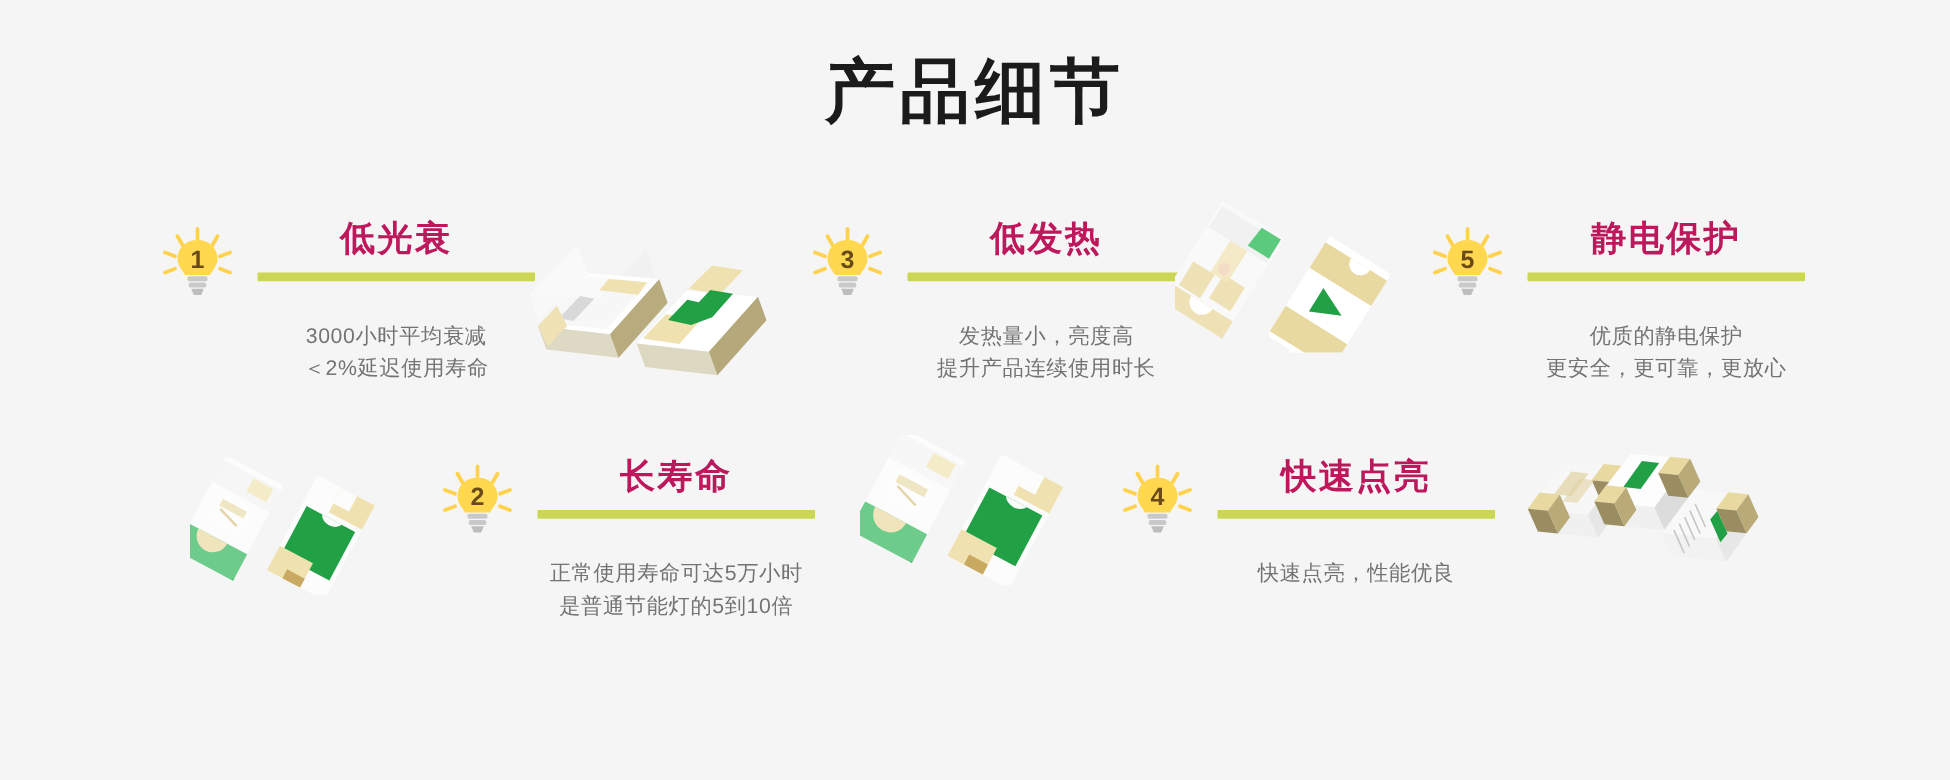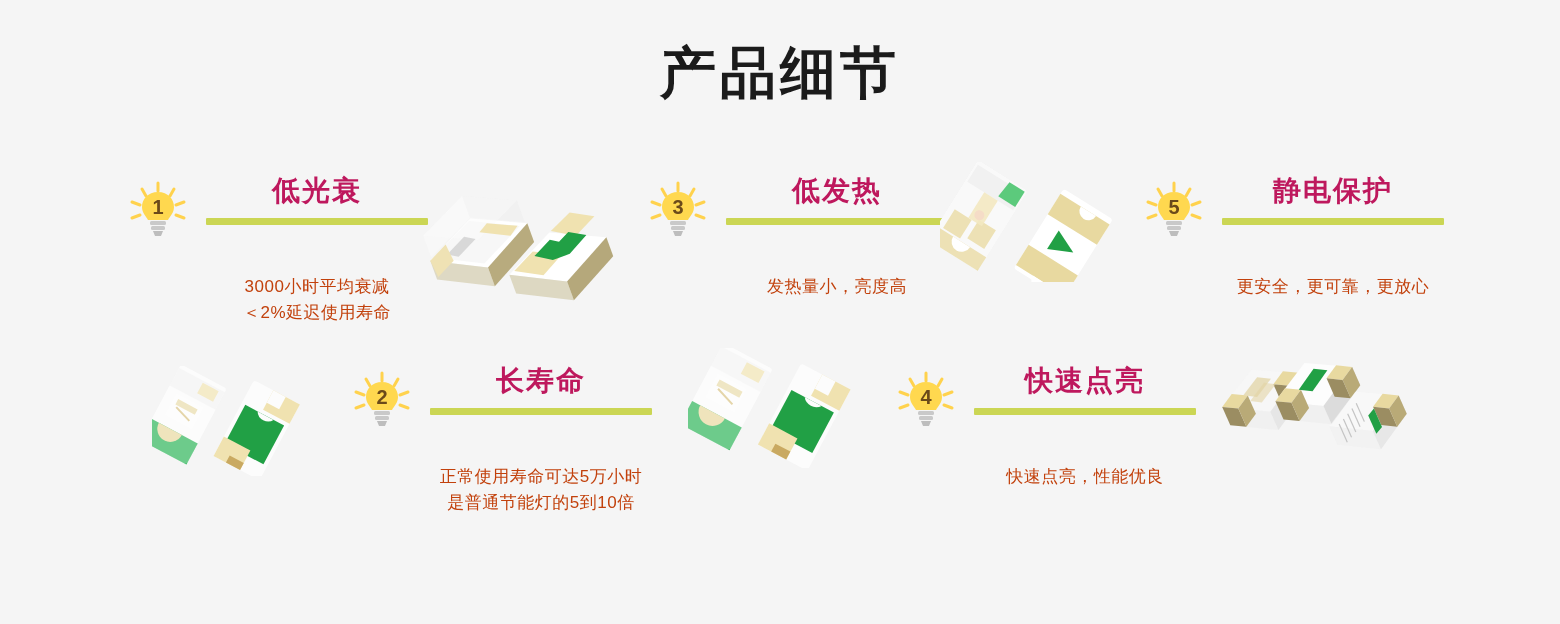--- a/index.html
+++ b/index.html
@@ -30,22 +30,22 @@
     position:absolute;left:78px;top:-2px;
     font-size:28px;line-height:34px;font-weight:bold;
     color:#be185d;letter-spacing:2px;white-space:nowrap;
   }
   .head-text.center{left:78px;width:222px;text-align:center;}
   .rule{
     position:absolute;left:78px;top:42px;
     width:222px;height:7px;background:#cbd654;border-radius:1px;
   }
   .desc{
-    position:absolute;left:44px;top:98px;width:290px;
-    text-align:center;color:#c2410c;
+    position:absolute;left:44px;top:80px;width:290px;
+    text-align:center;color:#737373;
     font-size:17px;line-height:26px;letter-spacing:.5px;
   }
   .desc div{white-space:nowrap;}
 
   
   .product{position:absolute;}
   .product svg{display:block;}
 </style>
 </head>
 <body>
@@ -126,20 +126,21 @@
           <rect x="23" y="46" width="14" height="4" rx="1.5" fill="#c9c9c9"></rect>
           <path d="M25 51 L35 51 L33 56 L27 56 Z" fill="#bdbdbd"></path>
           <text x="30" y="34" text-anchor="middle" font-family="Liberation Sans, sans-serif" font-size="20" font-weight="bold" fill="#6b4a1a">3</text>
         </svg>
       </div>
       <div class="head-text center">低发热</div>
       <div class="rule"></div>
     </div>
     <div class="desc">
       <div>发热量小，亮度高</div>
+      <div>提升产品连续使用时长</div>
     </div>
   </div>
 
   <div class="product" style="left:940px;top:162px;">
     <svg width="190" height="120" viewBox="0 0 190 120">
       <g transform="translate(4,6) rotate(32 45 45)">
         <rect x="8" y="6" width="58" height="94" rx="3" fill="#ffffff"></rect>
         <rect x="8" y="6" width="58" height="94" rx="3" fill="#f2f2f2" opacity=".5"></rect>
         <path d="M10 10 L64 10 L64 30 L10 30 Z" fill="#e6e6e6" opacity=".6"></path>
         <path d="M46 8 L64 8 L64 26 L44 26 Z" fill="#2fbb58"></path>
@@ -179,20 +180,21 @@
           <rect x="22" y="41" width="16" height="4" rx="1.5" fill="#c9c9c9"></rect>
           <rect x="23" y="46" width="14" height="4" rx="1.5" fill="#c9c9c9"></rect>
           <path d="M25 51 L35 51 L33 56 L27 56 Z" fill="#bdbdbd"></path>
           <text x="30" y="34" text-anchor="middle" font-family="Liberation Sans, sans-serif" font-size="20" font-weight="bold" fill="#6b4a1a">5</text>
         </svg>
       </div>
       <div class="head-text center">静电保护</div>
       <div class="rule"></div>
     </div>
     <div class="desc">
+      <div>优质的静电保护</div>
       <div>更安全，更可靠，更放心</div>
     </div>
   </div>
 
   <div class="product" style="left:152px;top:366px;">
     <svg width="180" height="110" viewBox="0 0 180 110">
       <g transform="translate(2,6) rotate(28 40 40)">
         <rect x="6" y="4" width="52" height="86" rx="3" fill="#fbfbfb"></rect>
         <path d="M6 8 L58 8 L58 28 L6 28 Z" fill="#efefef" opacity=".6"></path>
         <rect x="34" y="10" width="18" height="12" fill="#f0e2b0"></rect>

